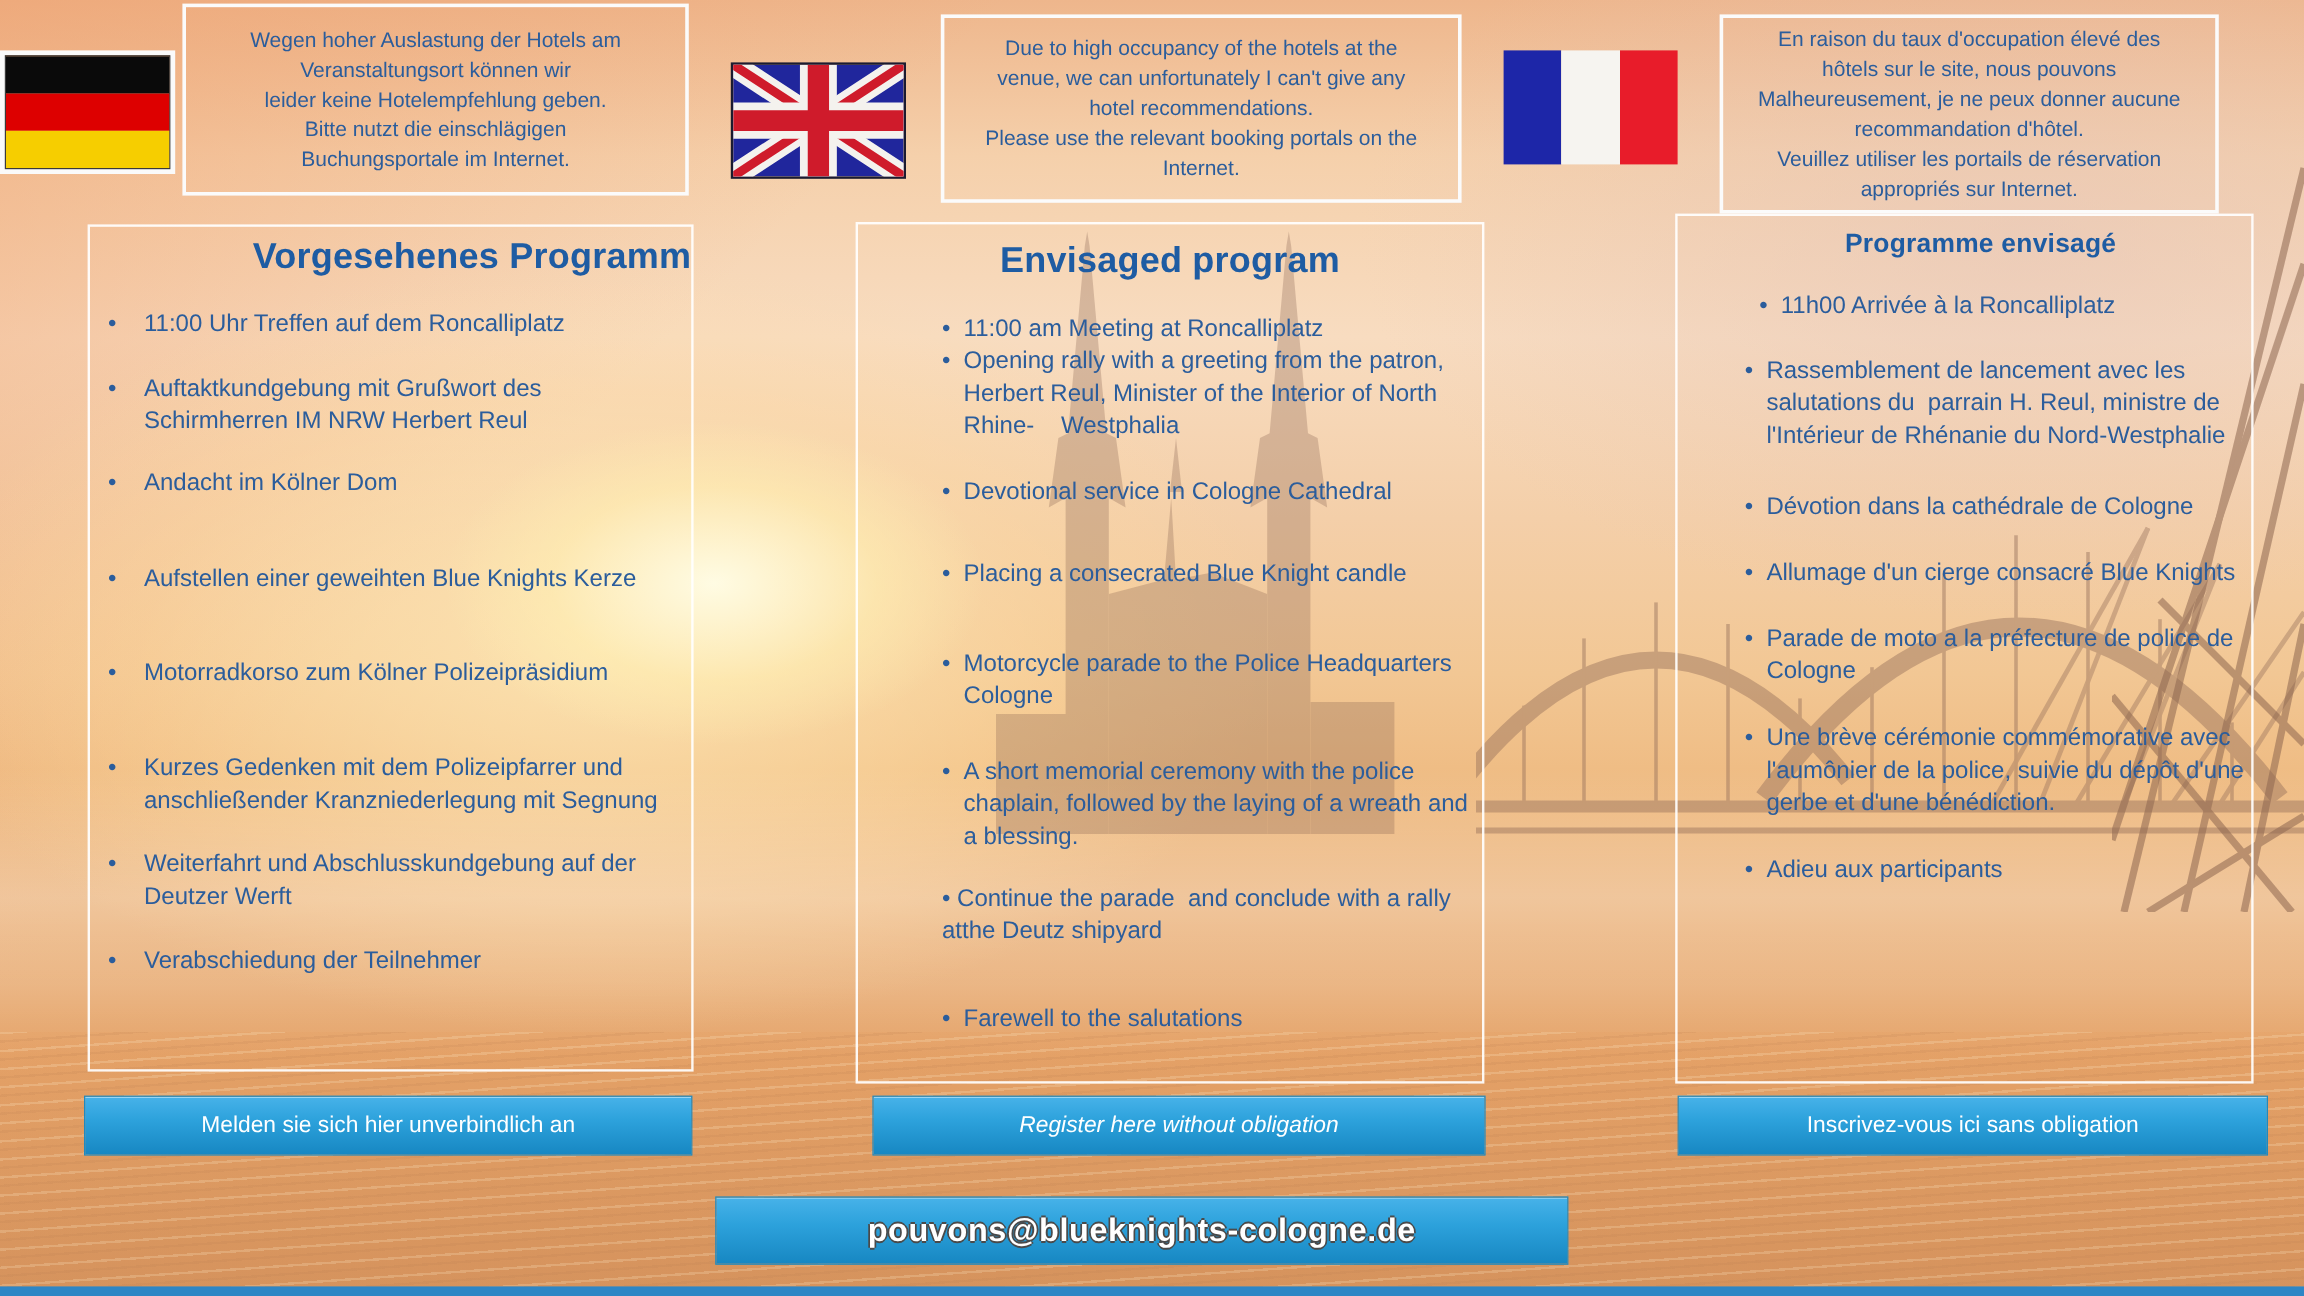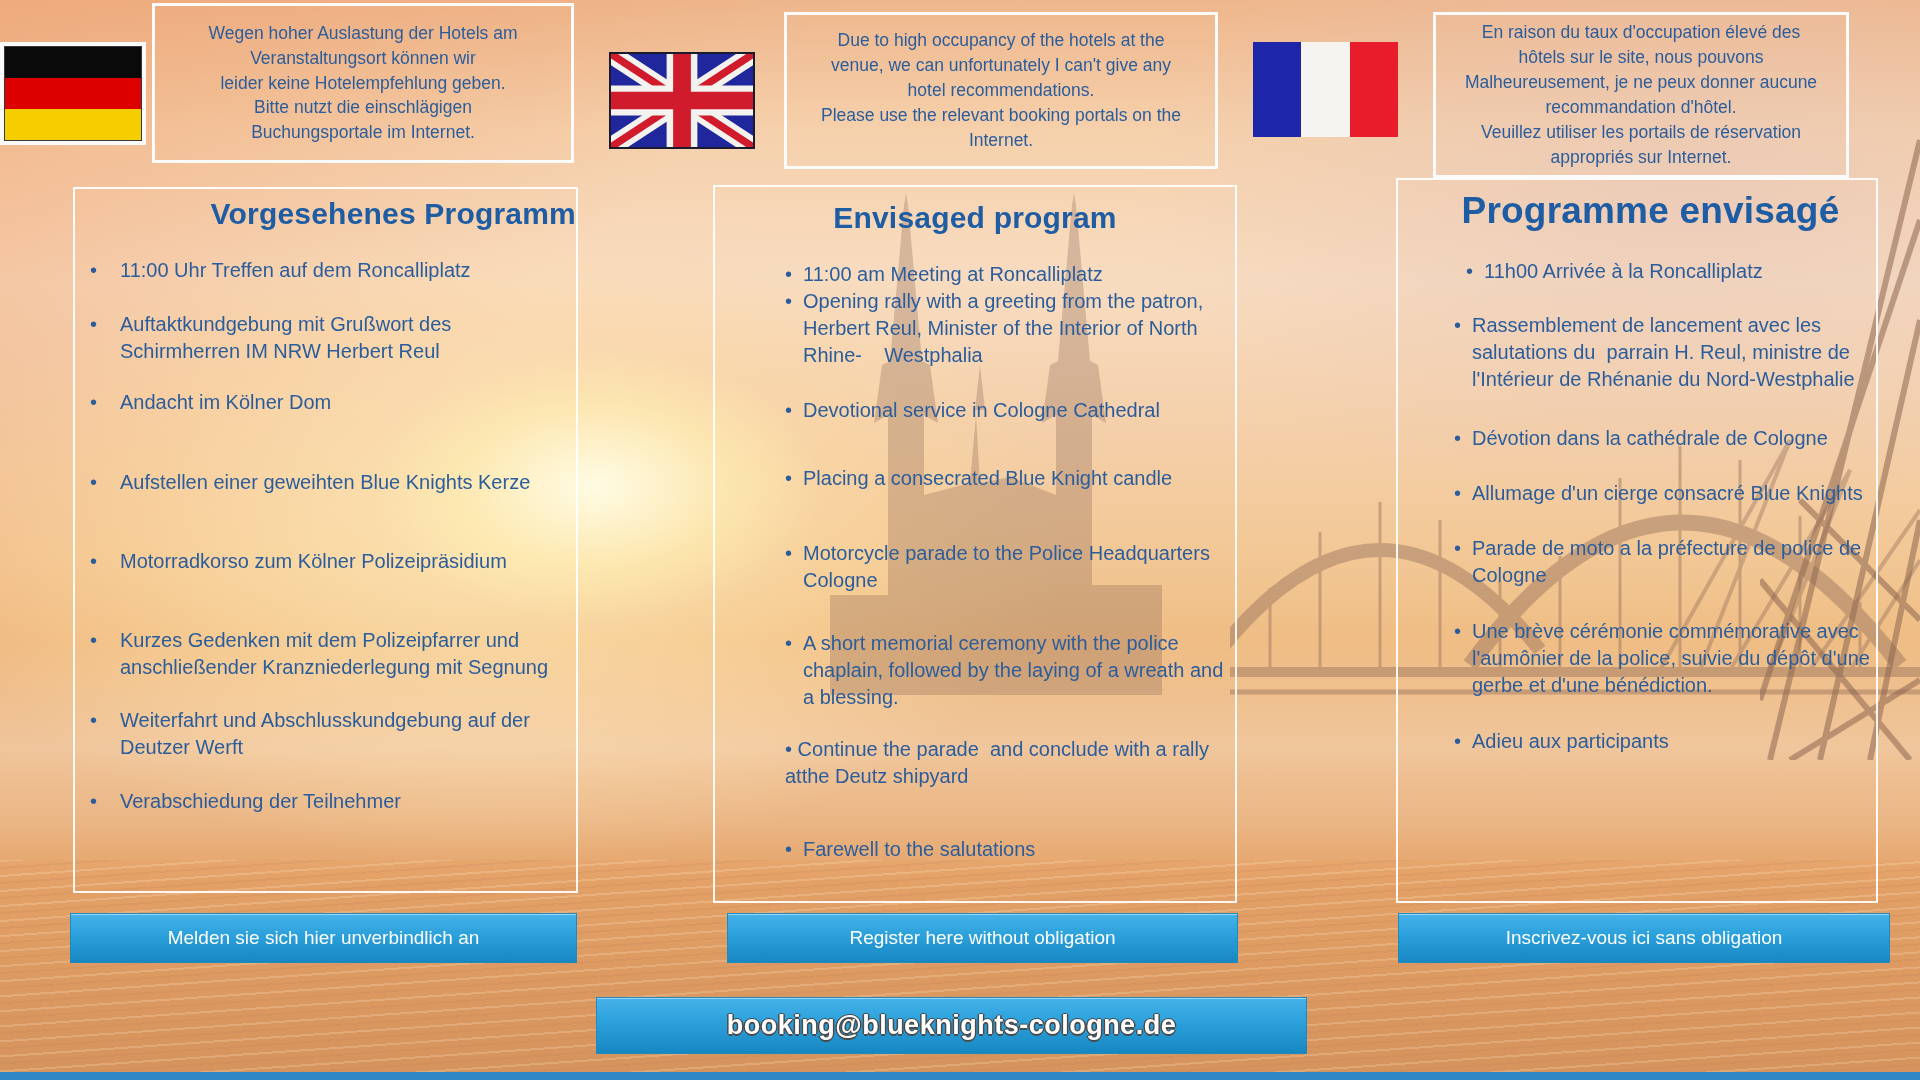--- a/index.html
+++ b/index.html
@@ -79,21 +79,21 @@
   .prog-en .prog-title{margin:14px 0 26px 0;}
   .prog-en .items{padding:0 6px 0 70px;}
   .prog-en .bullet{width:18px;}
   .prog-en .item:nth-child(1){margin-bottom:0px;}
   .prog-en .item:nth-child(2){margin-bottom:28px;}
   .prog-en .item:nth-child(3){margin-bottom:41px;}
   .prog-en .item:nth-child(4){margin-bottom:48px;}
   .prog-en .item:nth-child(5){margin-bottom:36px;}
   .prog-en .item:nth-child(6){margin-bottom:25px;}
   .prog-en .item:nth-child(7){margin-bottom:46px;}
-  .prog-fr .prog-title{margin:10px 0 26px 0;font-size:37px;padding-left:27px;}
+  .prog-fr .prog-title{margin:10px 0 26px 0;font-size:22px;padding-left:27px;}
   .prog-fr .items{padding:0 4px 0 56px;}
   .prog-fr .bullet{width:18px;}
   .prog-fr .item:nth-child(1){margin-bottom:27px;padding-left:12px;}
   .prog-fr .item:nth-child(2){margin-bottom:32px;}
   .prog-fr .item:nth-child(3){margin-bottom:28px;}
   .prog-fr .item:nth-child(4){margin-bottom:28px;}
   .prog-fr .item:nth-child(5){margin-bottom:29px;}
   .prog-fr .item:nth-child(6){margin-bottom:29px;}
   .prog-fr .item:nth-child(7){margin-bottom:31px;}
   
@@ -330,19 +330,19 @@
       </div>
     <div class="item">
         <span class="bullet">•</span>
         <span class="txt">Adieu aux participants</span>
       </div>
   </div>
 </div>
 
 <div class="btn" style="left:70px;top:913px;width:507px;height:50px;">Melden sie sich hier unverbindlich an</div>
 
-<div class="btn" style="left:727px;top:913px;width:511px;height:50px;">Register here without obligation</div>
+<div class="btn" style="left:727px;top:913px;width:511px;height:50px;font-style:italic;">Register here without obligation</div>
 
 <div class="btn" style="left:1398px;top:913px;width:492px;height:50px;">Inscrivez-vous ici sans obligation</div>
 
-<div class="btn btn-email" style="left:596px;top:997px;width:711px;height:57px;">booking@blueknights-cologne.de</div>
+<div class="btn btn-email" style="left:596px;top:997px;width:711px;height:57px;">pouvons@blueknights-cologne.de</div>
 
 <div class="bottom-strip"></div>
 
 </body></html>

